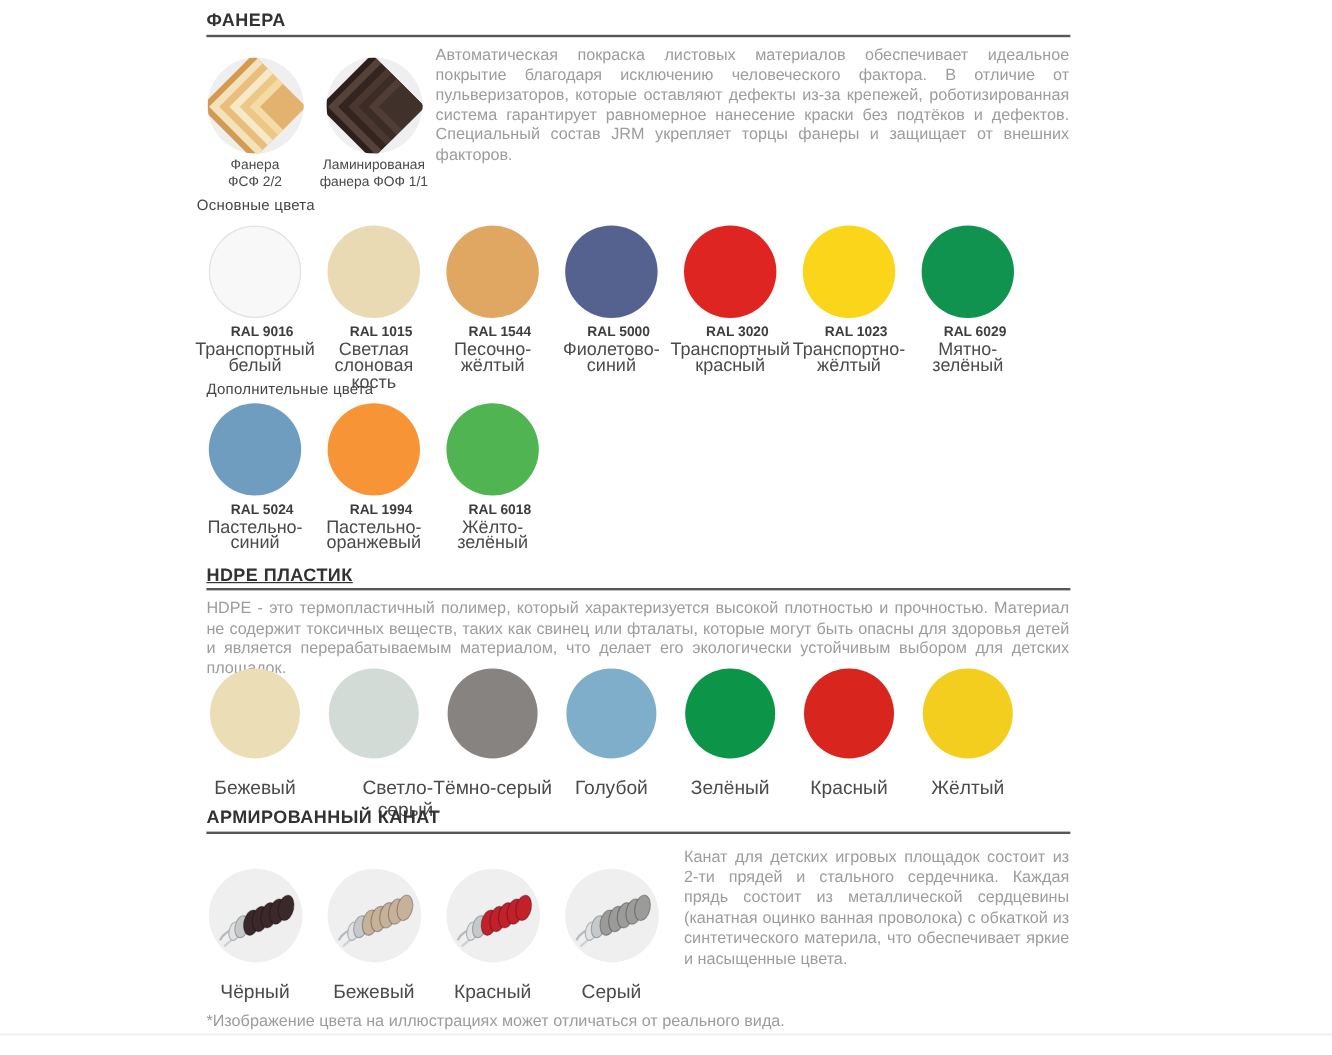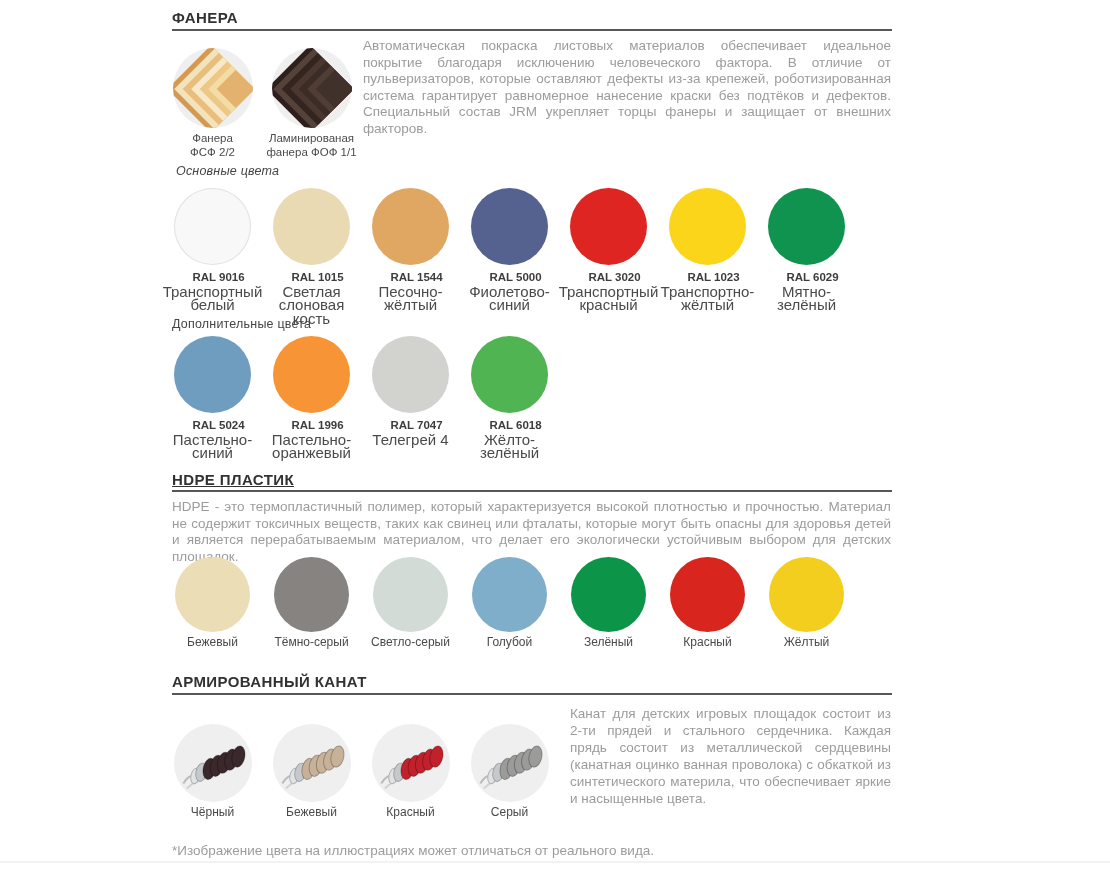--- a/index.html
+++ b/index.html
@@ -18,21 +18,21 @@
   .col{width:99px;display:flex;flex-direction:column;align-items:center;}
 
   .circle{border-radius:50%;}
   .c77{width:77px;height:77px;}
   .c75{width:75px;height:75px;}
   .c80{width:80px;height:80px;background:#efefef;display:flex;align-items:center;justify-content:center;overflow:hidden;}
   .c78{width:78px;height:78px;background:#efefef;display:flex;align-items:center;justify-content:center;overflow:hidden;}
 
   .ral{margin-top:6px;font-size:11.5px;font-weight:bold;color:#3d3d3d;text-align:center;line-height:13.5px;margin-left:12px;}
   .cname{font-size:15px;color:#4a4a4a;text-align:center;line-height:13.5px;white-space:pre-line;}
-  .one-line{margin-top:3px;font-size:12px;color:#4a4a4a;text-align:center;}
+  .one-line{margin-top:17px;font-size:16px;color:#4a4a4a;text-align:right;}
   .ply-label{margin-top:4px;font-size:11.5px;color:#4a4a4a;text-align:center;line-height:13.5px;white-space:pre-line;}
 
   .footnote{color:#9c9c9c;font-size:13.5px;}
   .bottom-line{left:0;top:861px;width:1110px;height:2px;background:#f2f2f2;}
 
   svg{display:block;}
 </style>
 </head>
 <body>
 
@@ -71,21 +71,21 @@
         </g>
       </svg>
     </div>
     <div class="ply-label">Ламинированая
 фанера ФОФ 1/1</div>
   </div>
 </div>
 
 <div class="abs desc" style="left:363px;top:38px;width:528px;">Автоматическая покраска листовых материалов обеспечивает идеальное покрытие благодаря исключению человеческого фактора. В отличие от пульверизаторов, которые оставляют дефекты из-за крепежей, роботизированная система гарантирует равномерное нанесение краски без подтёков и дефектов. Специальный состав JRM укрепляет торцы фанеры и защищает от внешних факторов.</div>
 
-<div class="abs sub-title" style="left:176px;top:164px;font-style:italic;">Основные цвета</div>
+<div class="abs sub-title" style="left:164px;top:164px;">Основные цвета</div>
 
 <div class="abs row" style="top:188px;">
   <div class="col">
     <div class="circle c77" style="background-color: rgb(248, 248, 248); box-shadow: rgb(226, 226, 226) 0px 0px 0px 1px inset;"></div>
     <div class="ral">RAL 9016</div>
     <div class="cname">Транспортный
 белый</div>
   </div>
   <div class="col">
     <div class="circle c77" style="background-color: rgb(234, 218, 179);"></div>
@@ -128,56 +128,51 @@
 
 <div class="abs row" style="top:336px;">
   <div class="col">
     <div class="circle c77" style="background-color: rgb(111, 157, 191);"></div>
     <div class="ral">RAL 5024</div>
     <div class="cname">Пастельно-
 синий</div>
   </div>
   <div class="col">
     <div class="circle c77" style="background-color: rgb(247, 149, 54);"></div>
-    <div class="ral">RAL 1996</div>
+    <div class="ral">RAL 1994</div>
     <div class="cname">Пастельно-
 оранжевый</div>
-  </div>
-  <div class="col">
-    <div class="circle c77" style="background-color: rgb(210, 211, 206);"></div>
-    <div class="ral">RAL 7047</div>
-    <div class="cname">Телегрей 4</div>
   </div>
   <div class="col">
     <div class="circle c77" style="background-color: rgb(79, 180, 81);"></div>
     <div class="ral">RAL 6018</div>
     <div class="cname">Жёлто-
 зелёный</div>
   </div>
 </div>
 
 <div class="abs section-title" style="left:172px;top:471px;text-decoration:underline;">HDPE ПЛАСТИК</div>
 <div class="abs rule" style="top:490px;"></div>
 
 <div class="abs desc" style="left:172px;top:499px;width:719px;">HDPE - это термопластичный полимер, который характеризуется высокой плотностью и прочностью. Материал не содержит токсичных веществ, таких как свинец или фталаты, которые могут быть опасны для здоровья детей и является перерабатываемым материалом, что делает его экологически устойчивым выбором для детских площадок.</div>
 
 <div class="abs row" style="top:557px;">
   <div class="col">
     <div class="circle c75" style="background-color: rgb(235, 221, 181);"></div>
     <div class="one-line">Бежевый</div>
   </div>
   <div class="col">
+    <div class="circle c75" style="background-color: rgb(211, 219, 215);"></div>
+    <div class="one-line">Светло-серый</div>
+  </div>
+  <div class="col">
     <div class="circle c75" style="background-color: rgb(134, 131, 128);"></div>
     <div class="one-line">Тёмно-серый</div>
   </div>
   <div class="col">
-    <div class="circle c75" style="background-color: rgb(211, 219, 215);"></div>
-    <div class="one-line">Светло-серый</div>
-  </div>
-  <div class="col">
     <div class="circle c75" style="background-color: rgb(127, 174, 203);"></div>
     <div class="one-line">Голубой</div>
   </div>
   <div class="col">
     <div class="circle c75" style="background-color: rgb(12, 149, 73);"></div>
     <div class="one-line">Зелёный</div>
   </div>
   <div class="col">
     <div class="circle c75" style="background-color: rgb(216, 37, 30);"></div>
     <div class="one-line">Красный</div>

